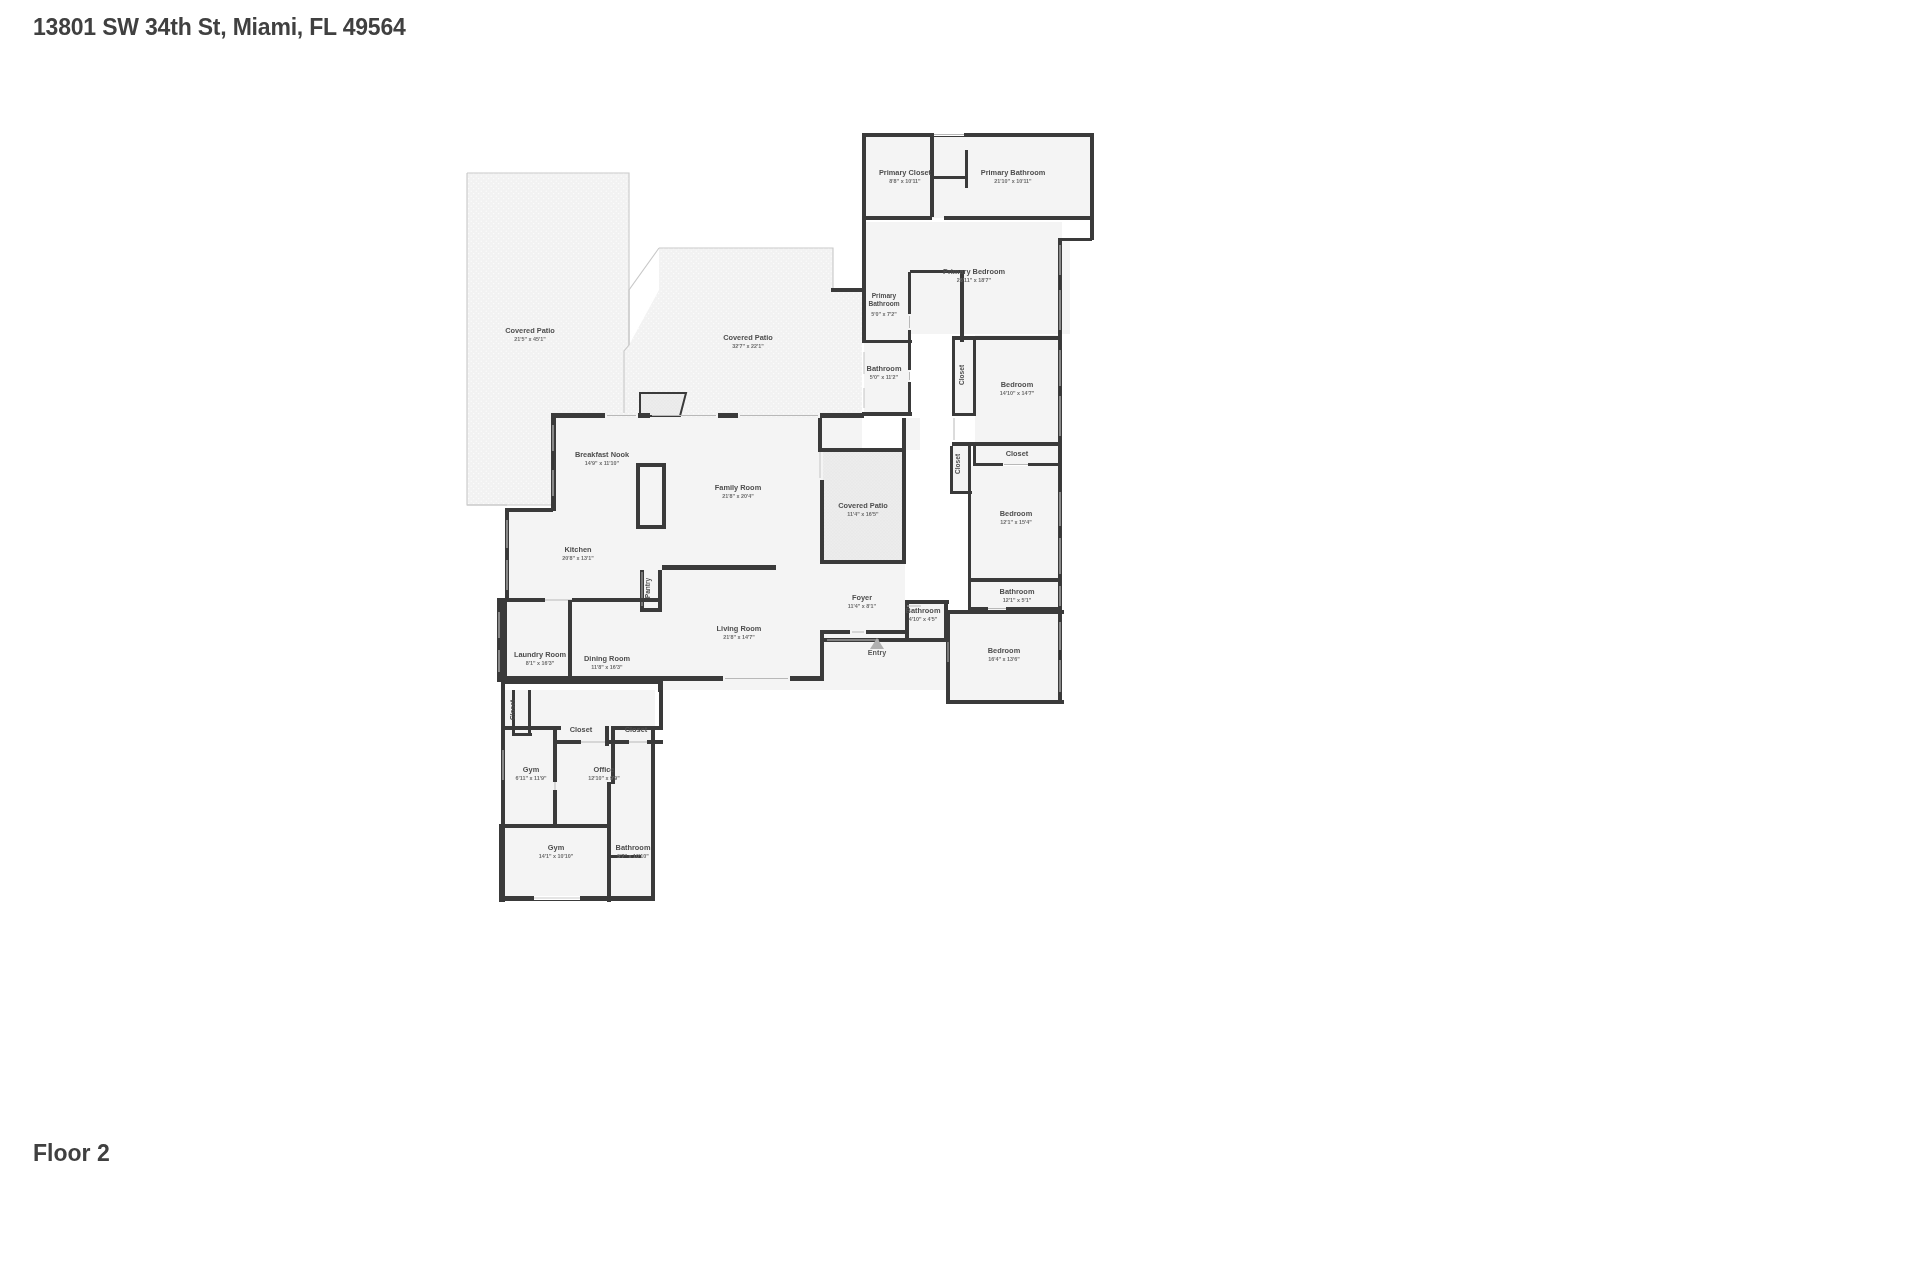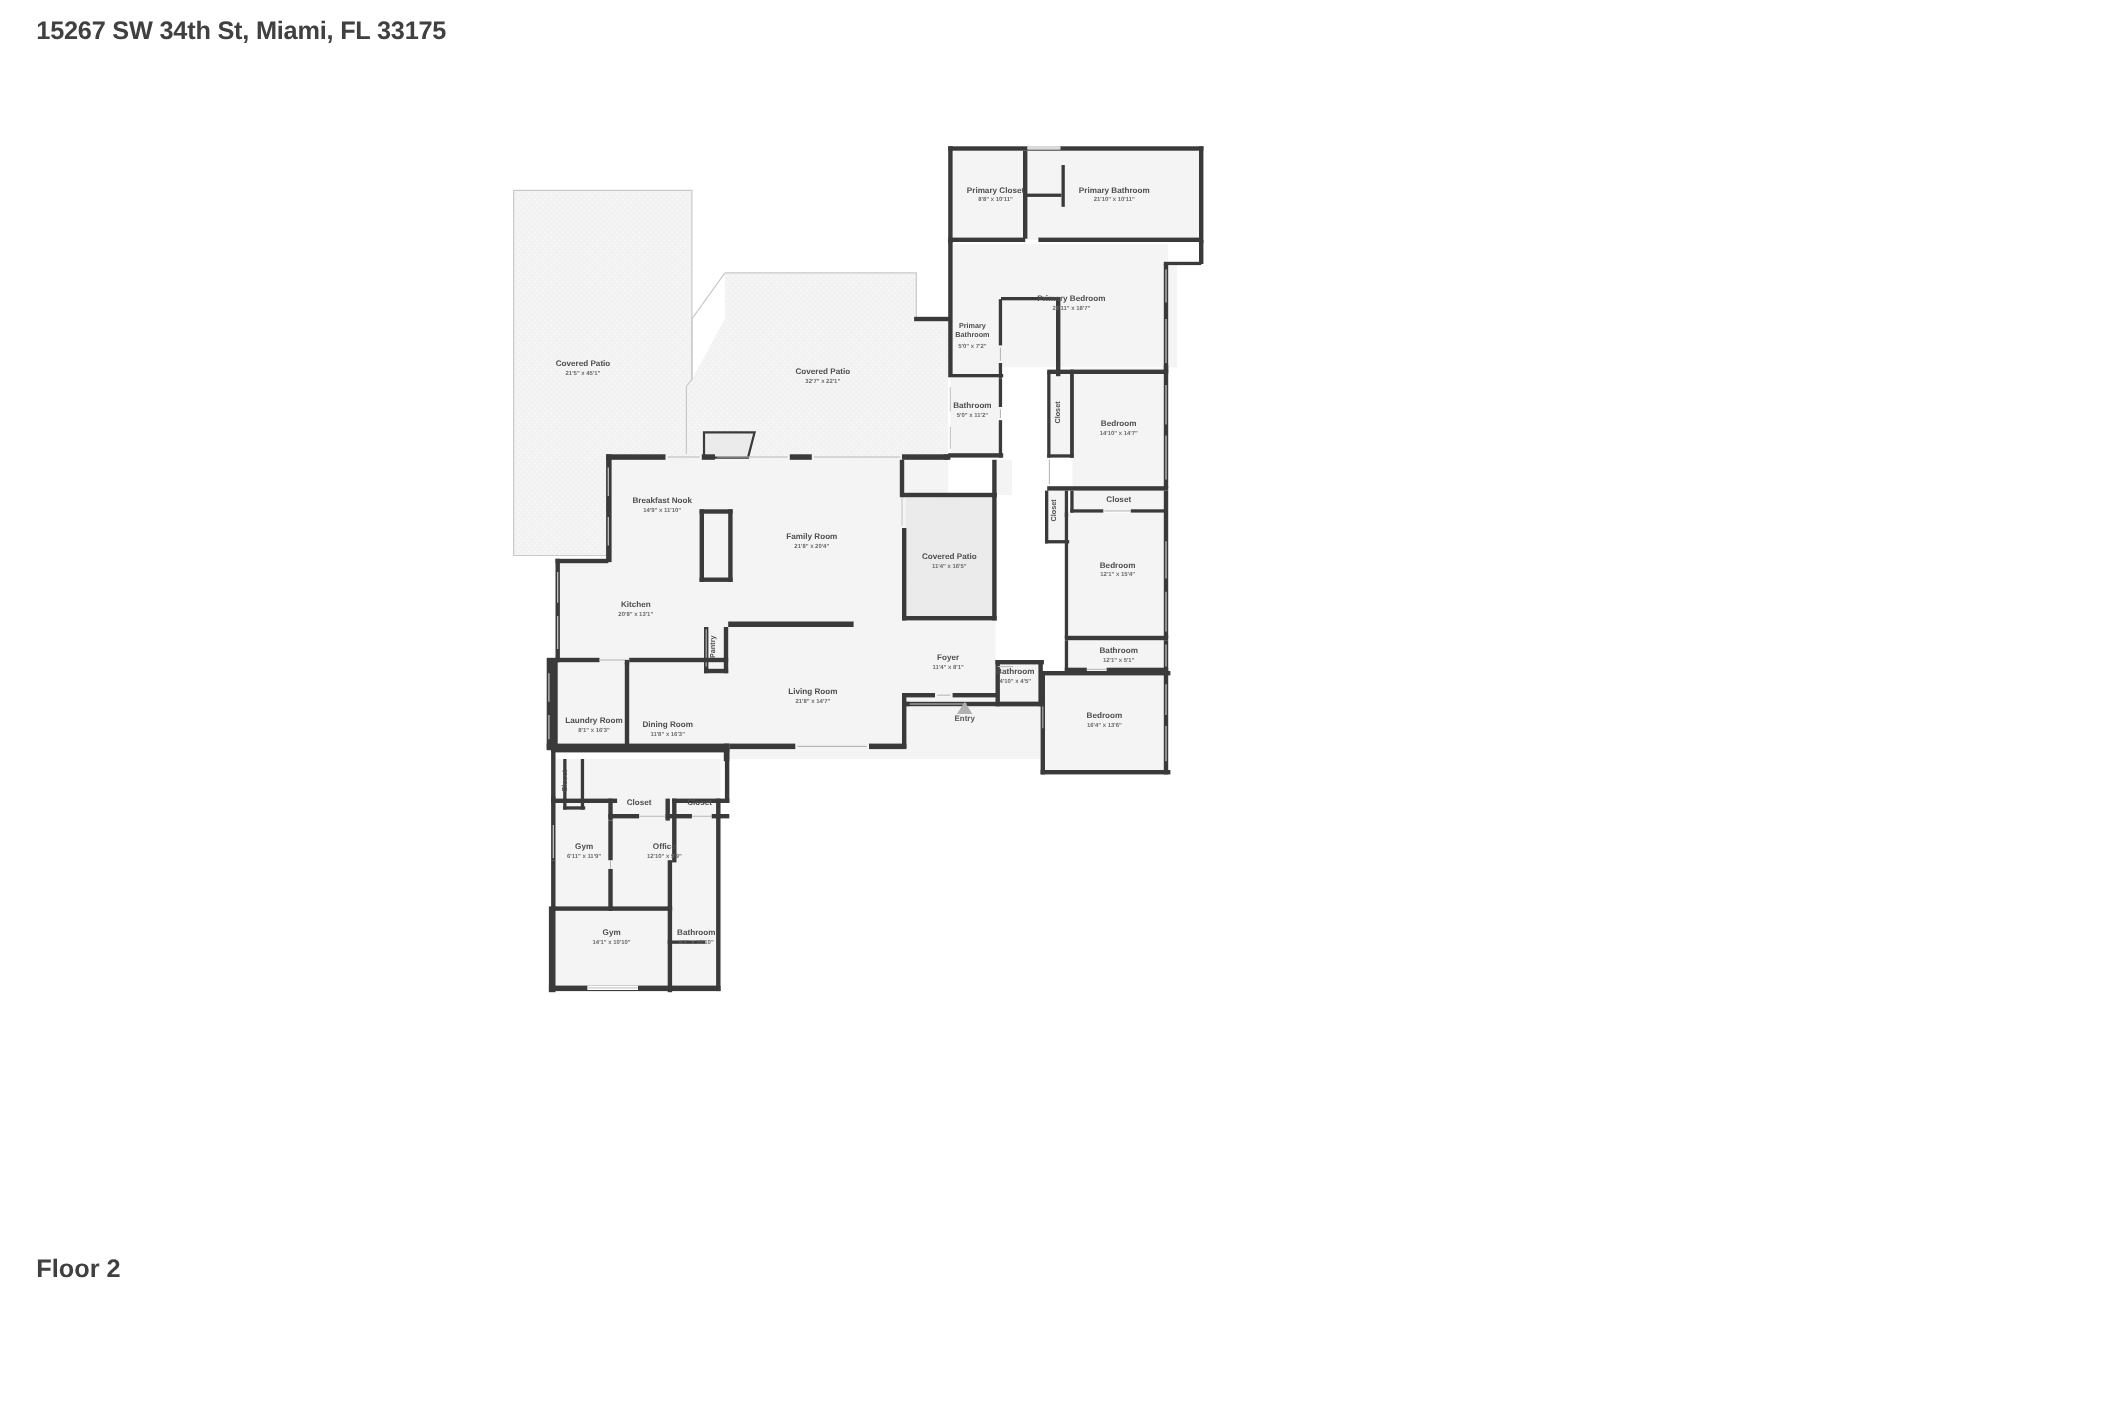--- a/index.html
+++ b/index.html
@@ -74,21 +74,21 @@
     font-family: "Liberation Sans", "DejaVu Sans", sans-serif;
     font-size: 7.2px;
     font-weight: bold;
     fill: #5a5a5a;
     text-anchor: middle;
   }
 </style>
 </head>
 <body>
 
-<div id="page-title">15267 SW 34th St, Miami, FL 33175</div>
+<div id="page-title">13801 SW 34th St, Miami, FL 49564</div>
 
 <div id="plan-wrap">
 <svg id="floorplan" width="1920" height="1280" viewBox="0 0 1920 1280">
   <defs>
     <pattern id="dots" width="5" height="5" patternUnits="userSpaceOnUse">
       <rect width="5" height="5" fill="#f2f2f2"></rect>
       <circle cx="1.2" cy="1.2" r="0.65" fill="#ffffff"></circle>
       <circle cx="3.7" cy="3.7" r="0.65" fill="#ffffff"></circle>
     </pattern>
     <pattern id="dots-dense" width="3.2" height="3.2" patternUnits="userSpaceOnUse">

